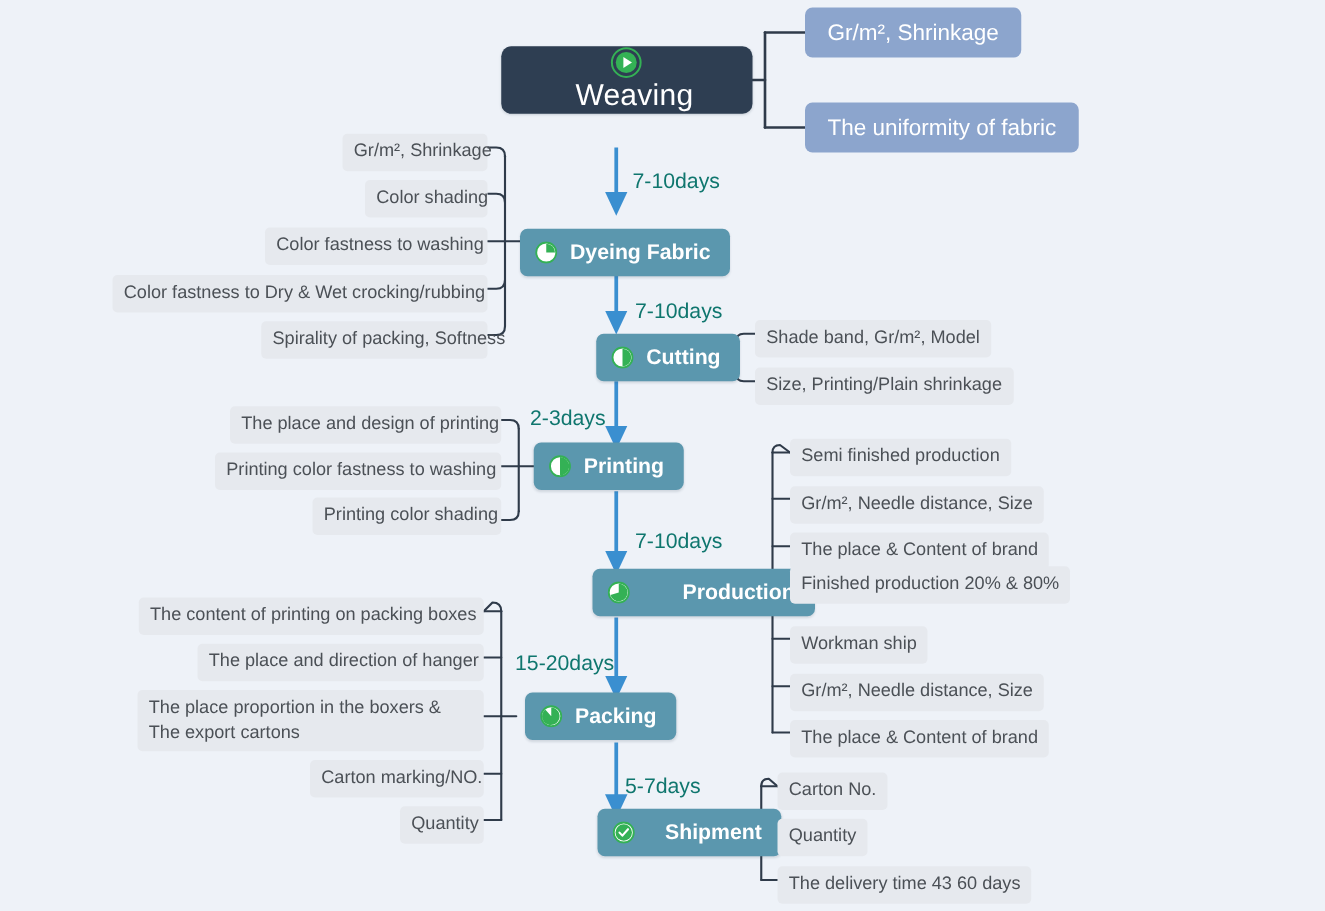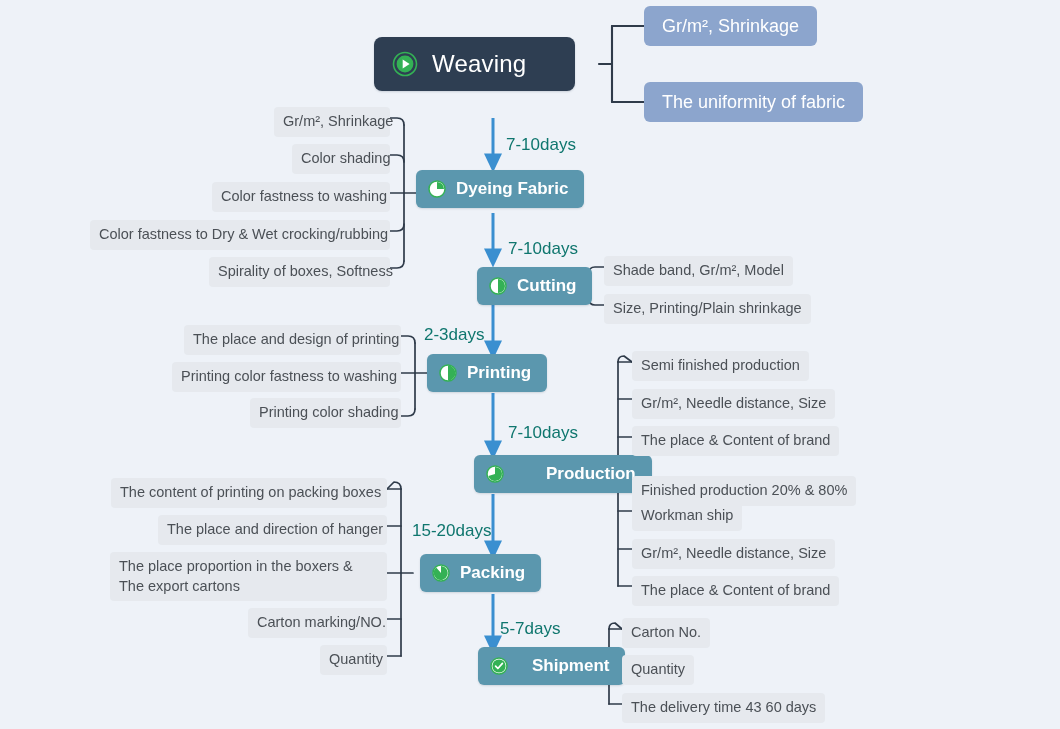--- a/index.html
+++ b/index.html
@@ -179,21 +179,21 @@
     <g stroke="#2f3b4a" stroke-width="1.7" fill="none" stroke-linecap="round" stroke-linejoin="round">
       <path d="M597,666 L609,666"></path>
       <path d="M609,629 L609,704"></path>
       <path d="M609,629 Q609,623 615,623 L622,629"></path>
       <path d="M609,629 L622,629"></path>
       <path d="M609,666 L622,666"></path>
       <path d="M609,704 L622,704"></path>
     </g>
   </svg>
 
-  <div class="node root" style="left:374px; top:37px; width:201px;">
+  <div class="node root" style="left:401px; top:37px; width:201px;flex-direction:column;">
     <span class="icon">
       <svg width="26" height="26" viewBox="0 0 26 26">
         <circle cx="13" cy="13" r="11.5" fill="none" stroke="#34b155" stroke-width="1.6"></circle>
         <circle cx="13" cy="13" r="8.4" fill="#34b155"></circle>
         <path d="M10.7 8.6 L17.6 13 L10.7 17.4 Z" fill="#ffffff"></path>
       </svg>
     </span>
     <span class="node-label">Weaving</span>
   </div>
 
@@ -204,21 +204,21 @@
     <span>The uniformity of fabric</span>
   </div>
 
   <div class="duration" style="left:506px; top:135px;">7-10days</div>
   <div class="duration" style="left:508px; top:239px;">7-10days</div>
   <div class="duration" style="left:424px; top:325px;">2-3days</div>
   <div class="duration" style="left:508px; top:423px;">7-10days</div>
   <div class="duration" style="left:412px; top:521px;">15-20days</div>
   <div class="duration" style="left:500px; top:619px;">5-7days</div>
 
-  <div class="node stage" style="left:416px; top:170px;align-items:center;">
+  <div class="node stage" style="left:416px; top:183px;align-items:center;">
     <span class="icon">
       <svg width="18" height="18" viewBox="0 0 18 18">
         <circle cx="9" cy="9" r="8" fill="#ffffff" stroke="#34b155" stroke-width="1.5"></circle>
         <path d="M9 9 L9 2 A7 7 0 0 1 16 9 Z" fill="#34b155"></path>
       </svg>
     </span>
     <span class="node-label">Dyeing Fabric</span>
   </div>
   <div class="chip right-align" style="left:274px; top:107px; width:116px;">
     <span>Gr/m², Shrinkage</span>
@@ -226,21 +226,21 @@
   <div class="chip right-align" style="left:292px; top:144px; width:98px;">
     <span>Color shading</span>
   </div>
   <div class="chip right-align" style="left:212px; top:182px; width:178px;">
     <span>Color fastness to washing</span>
   </div>
   <div class="chip right-align" style="left:90px; top:220px; width:300px;">
     <span>Color fastness to Dry &amp; Wet crocking/rubbing</span>
   </div>
   <div class="chip right-align" style="left:209px; top:257px; width:181px;">
-    <span>Spirality of boxes, Softness</span>
+    <span>Spirality of packing, Softness</span>
   </div>
 
   <div class="node stage" style="left:477px; top:267px;">
     <span class="icon">
       <svg width="18" height="18" viewBox="0 0 18 18">
         <circle cx="9" cy="9" r="8" fill="#ffffff" stroke="#34b155" stroke-width="1.5"></circle>
         <path d="M9 9 L9 2 A7 7 0 0 1 9 16 Z" fill="#34b155"></path>
       </svg>
     </span>
     <span class="node-label">Cutting</span>
@@ -282,21 +282,21 @@
   </div>
   <div class="chip" style="left:632px; top:351px;">
     <span>Semi finished production</span>
   </div>
   <div class="chip" style="left:632px; top:389px;">
     <span>Gr/m², Needle distance, Size</span>
   </div>
   <div class="chip" style="left:632px; top:426px;">
     <span>The place &amp; Content of brand</span>
   </div>
-  <div class="chip" style="left:632px; top:476px;text-align:right;">
+  <div class="chip" style="left:632px; top:453px;text-align:right;">
     <span>Finished production 20% &amp; 80%</span>
   </div>
   <div class="chip" style="left:632px; top:501px;">
     <span>Workman ship</span>
   </div>
   <div class="chip" style="left:632px; top:539px;">
     <span>Gr/m², Needle distance, Size</span>
   </div>
   <div class="chip" style="left:632px; top:576px;">
     <span>The place &amp; Content of brand</span>

